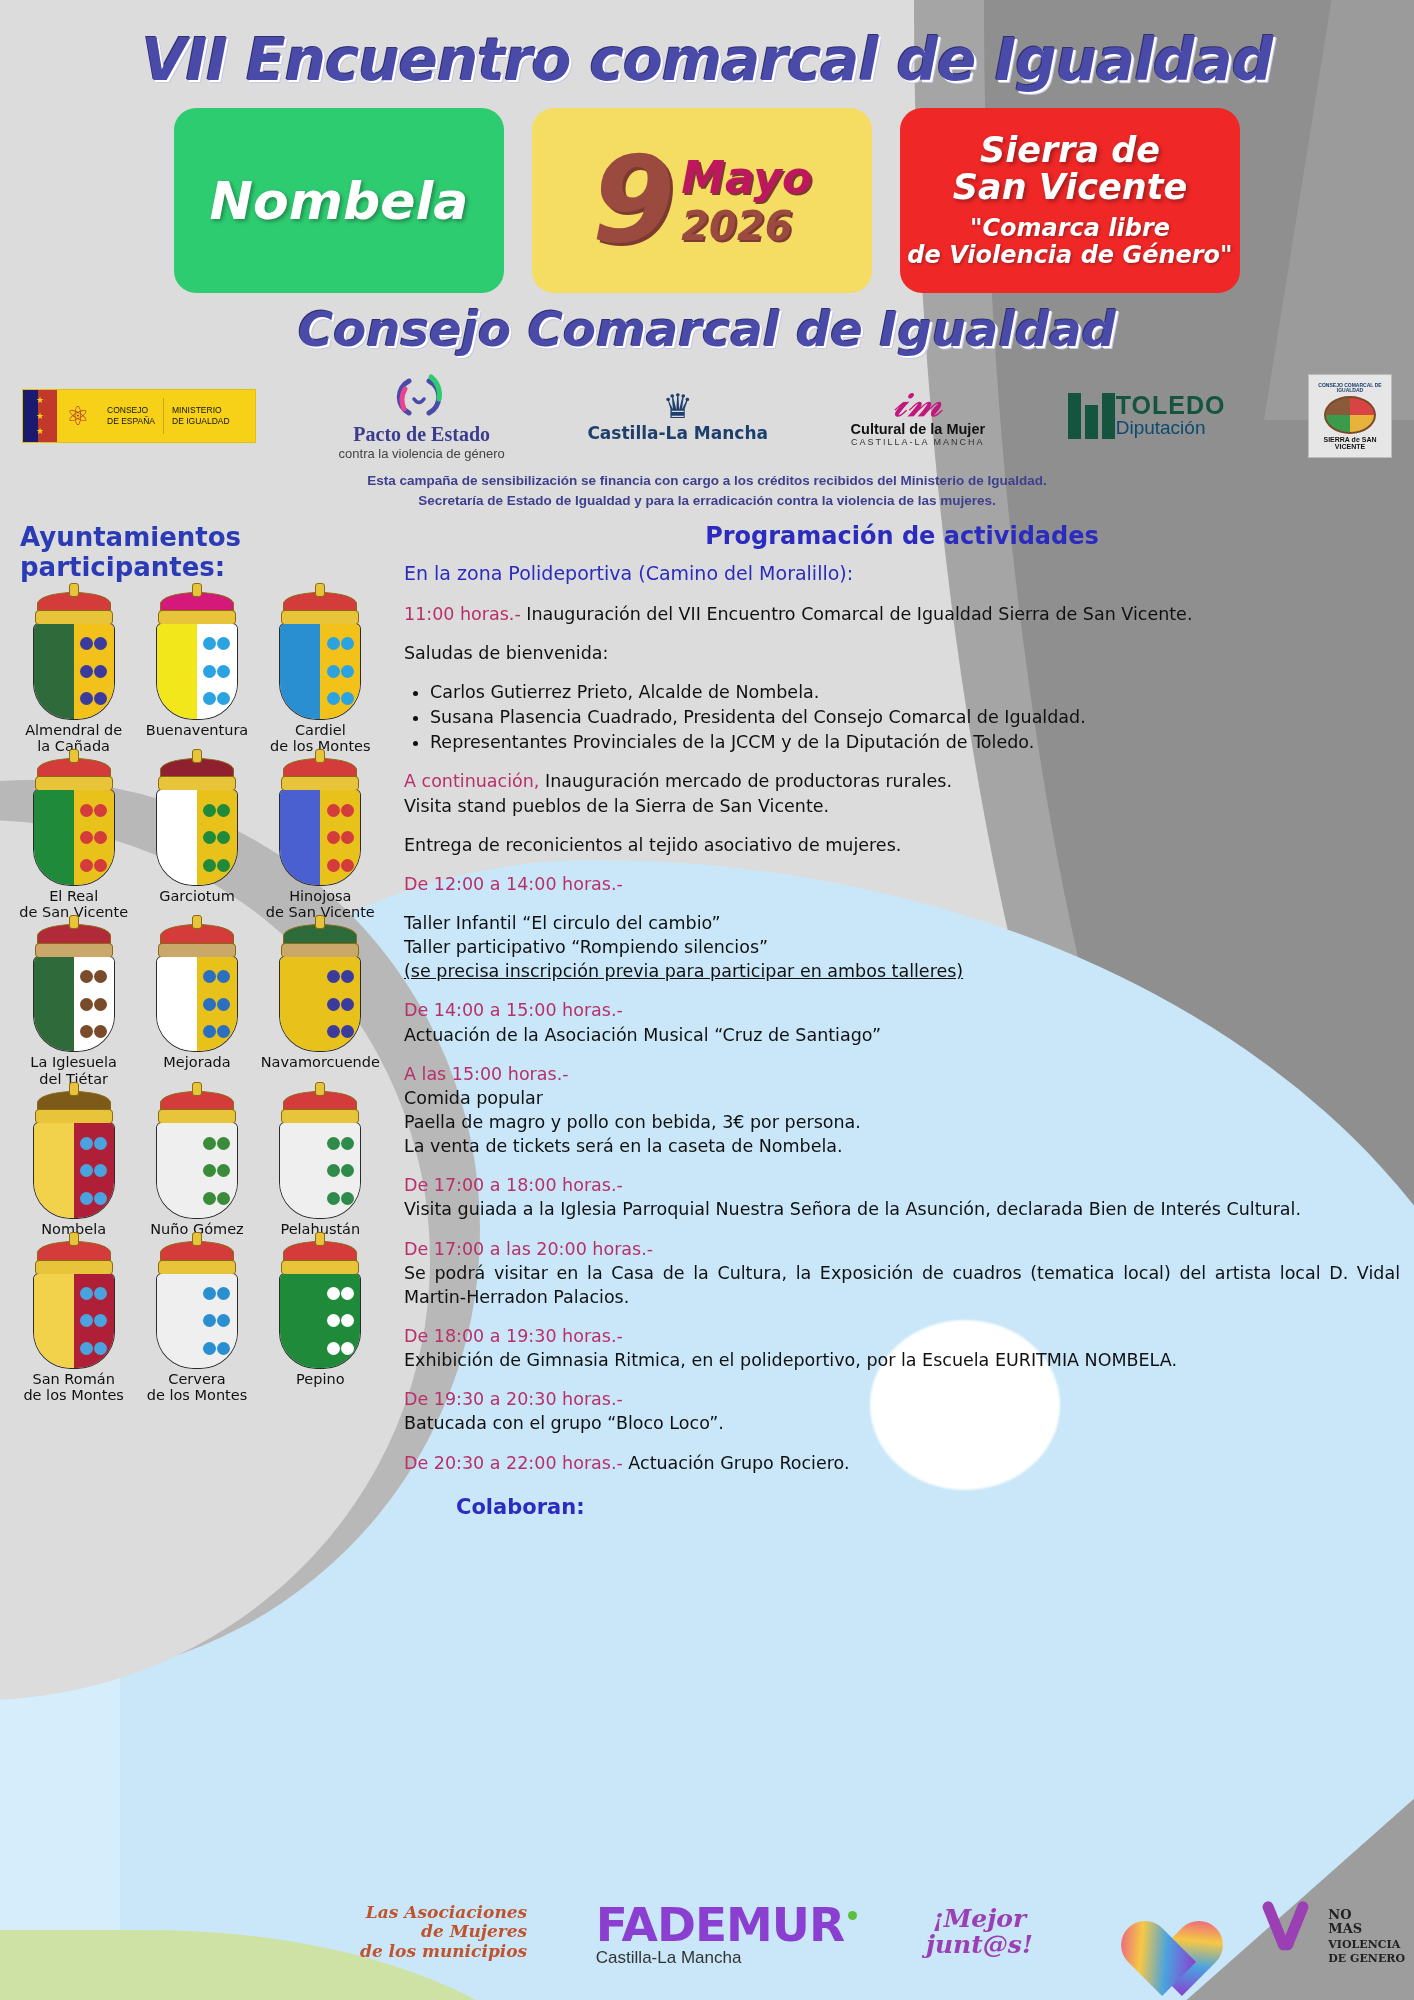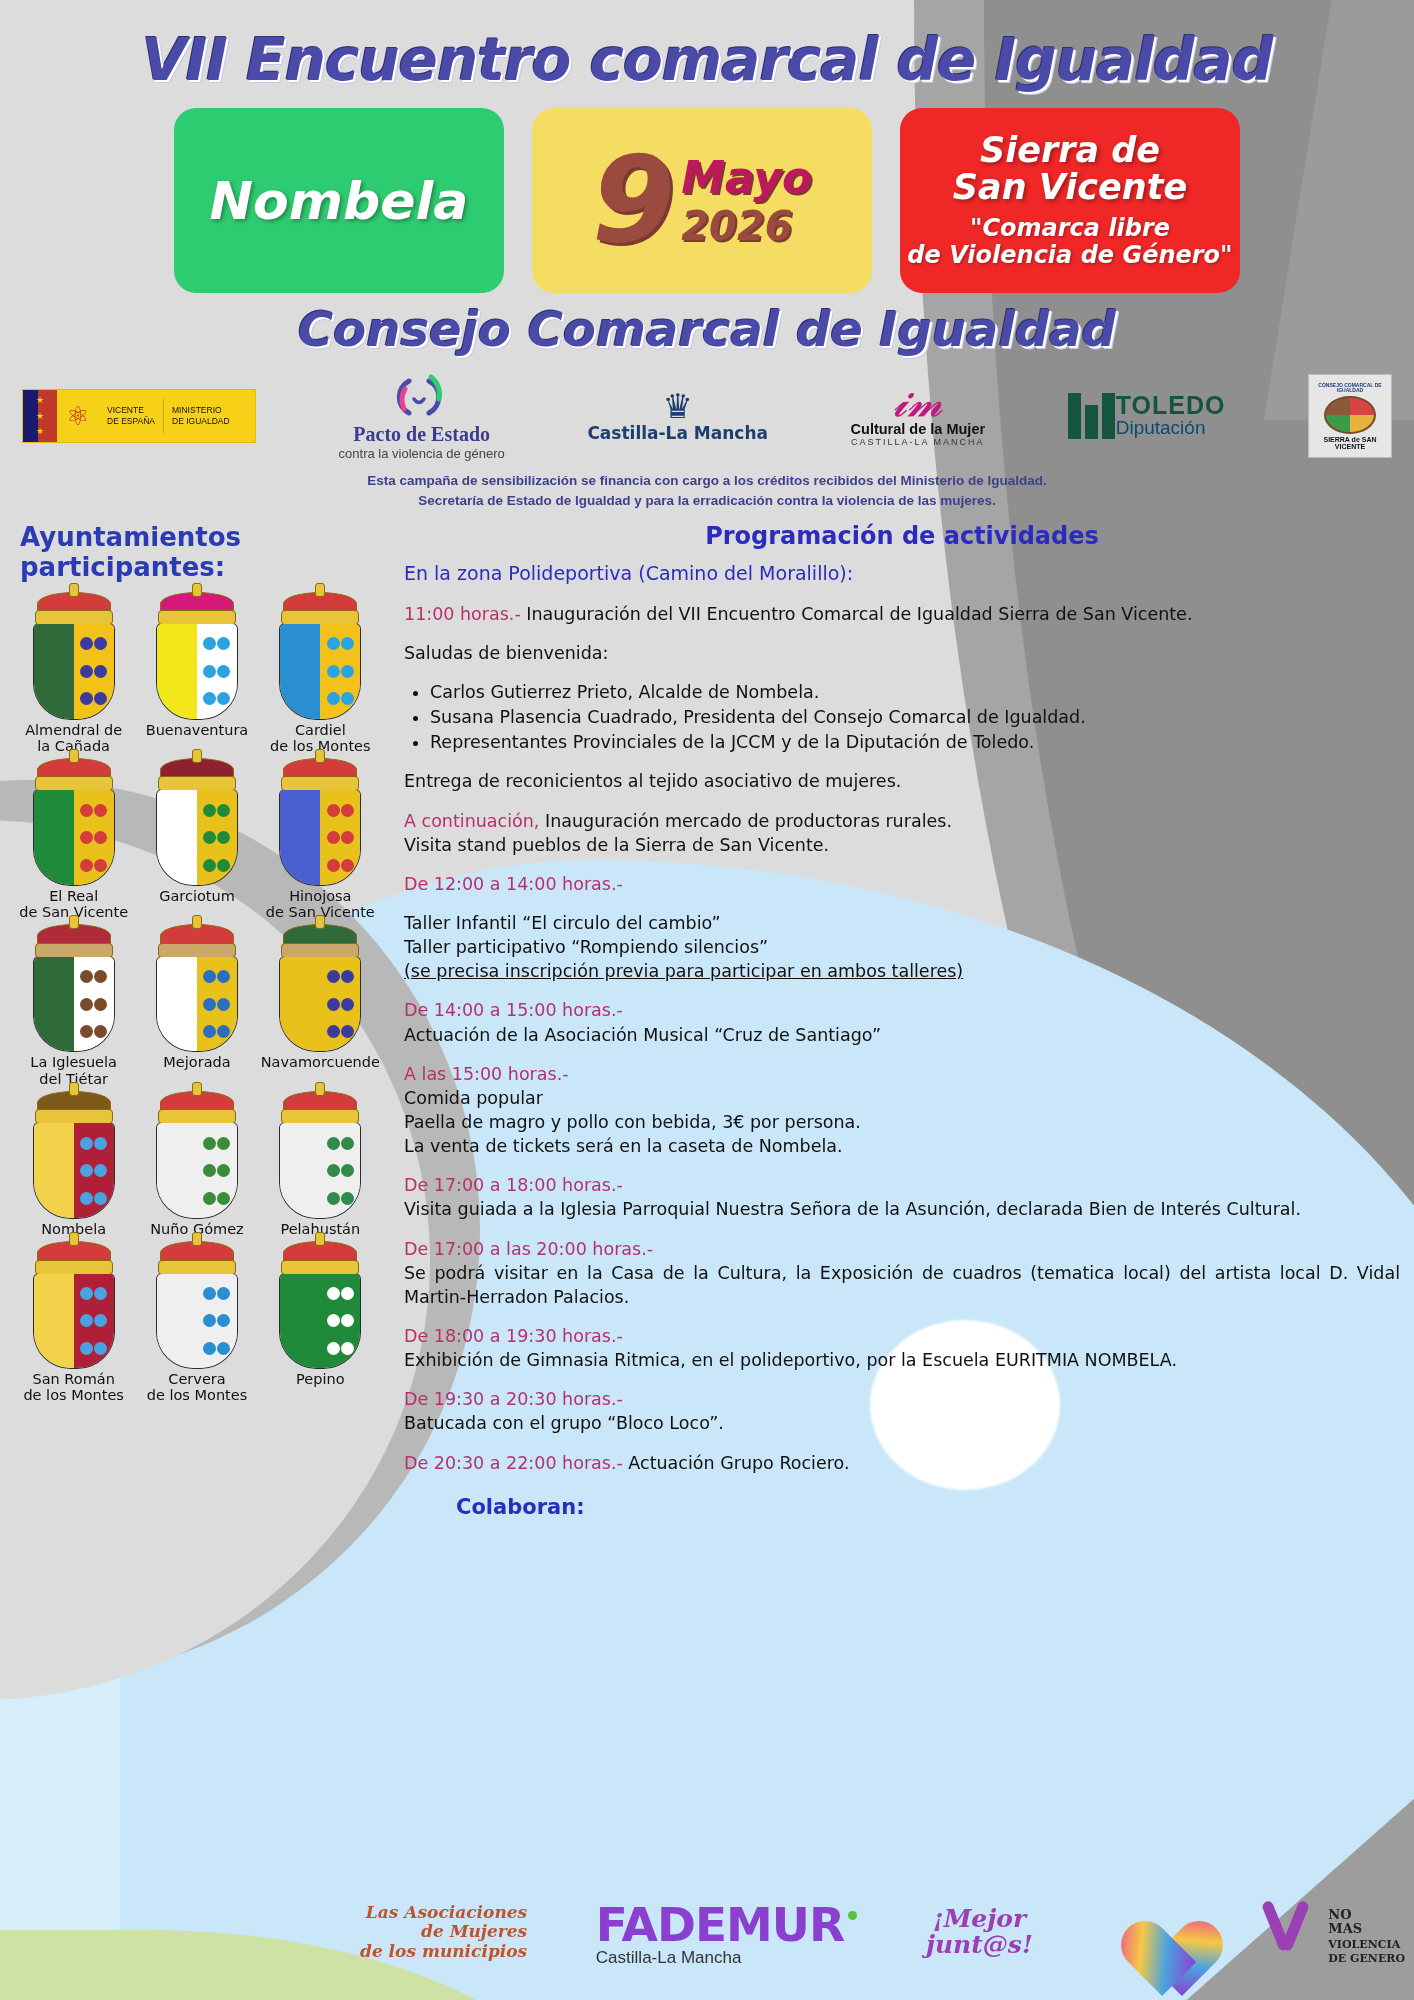--- a/index.html
+++ b/index.html
@@ -301,21 +301,21 @@
     <div class="logos">
 
       <div class="logo gob-logo">
         <div class="gob-flag">
           <span class="gob-star">★</span>
             <span class="gob-star">★</span>
             <span class="gob-star">★</span>
         </div>
         <div class="gob-shield">⚛</div>
         <div class="gob-text">
-          <span class="gob-col">VICENTE
+          <span class="gob-col">CONSEJO
 DE ESPAÑA</span>
           <span class="gob-sep"></span>
           <span class="gob-col">MINISTERIO
 DE IGUALDAD</span>
         </div>
       </div>
 
       <div class="logo pacto">
         <svg class="pacto-mark" viewBox="0 0 54 52">
           <path d="M14 10 A18 18 0 0 0 14 42" stroke="#4a4aa8" stroke-width="5" fill="none" stroke-linecap="round"></path>
@@ -728,26 +728,26 @@
           </p>
 
           <p>Saludas de bienvenida:</p>
 
           <ul>
             <li>Carlos Gutierrez Prieto, Alcalde de Nombela.</li>
             <li>Susana Plasencia Cuadrado, Presidenta del Consejo Comarcal de Igualdad.</li>
             <li>Representantes Provinciales de la JCCM y de la Diputación de Toledo.</li>
           </ul>
 
-          <p>Entrega de reconicientos al tejido asociativo de mujeres.</p>
-
           <p>
             <span class="time">A continuación,</span><span>  Inauguración mercado de productoras rurales.</span><br>
             <span>Visita stand pueblos de la Sierra de San Vicente.</span>
           </p>
+
+          <p>Entrega de reconicientos al tejido asociativo de mujeres.</p>
 
           <p>
             <span class="time">De 12:00 a 14:00 horas.-</span>
           </p>
 
           <p>
             <span>Taller Infantil “El circulo del cambio”</span><br>
             <span>Taller participativo “Rompiendo silencios”</span><br>
             <span class="u">(se precisa inscripción previa para participar en ambos talleres)</span>
           </p>

